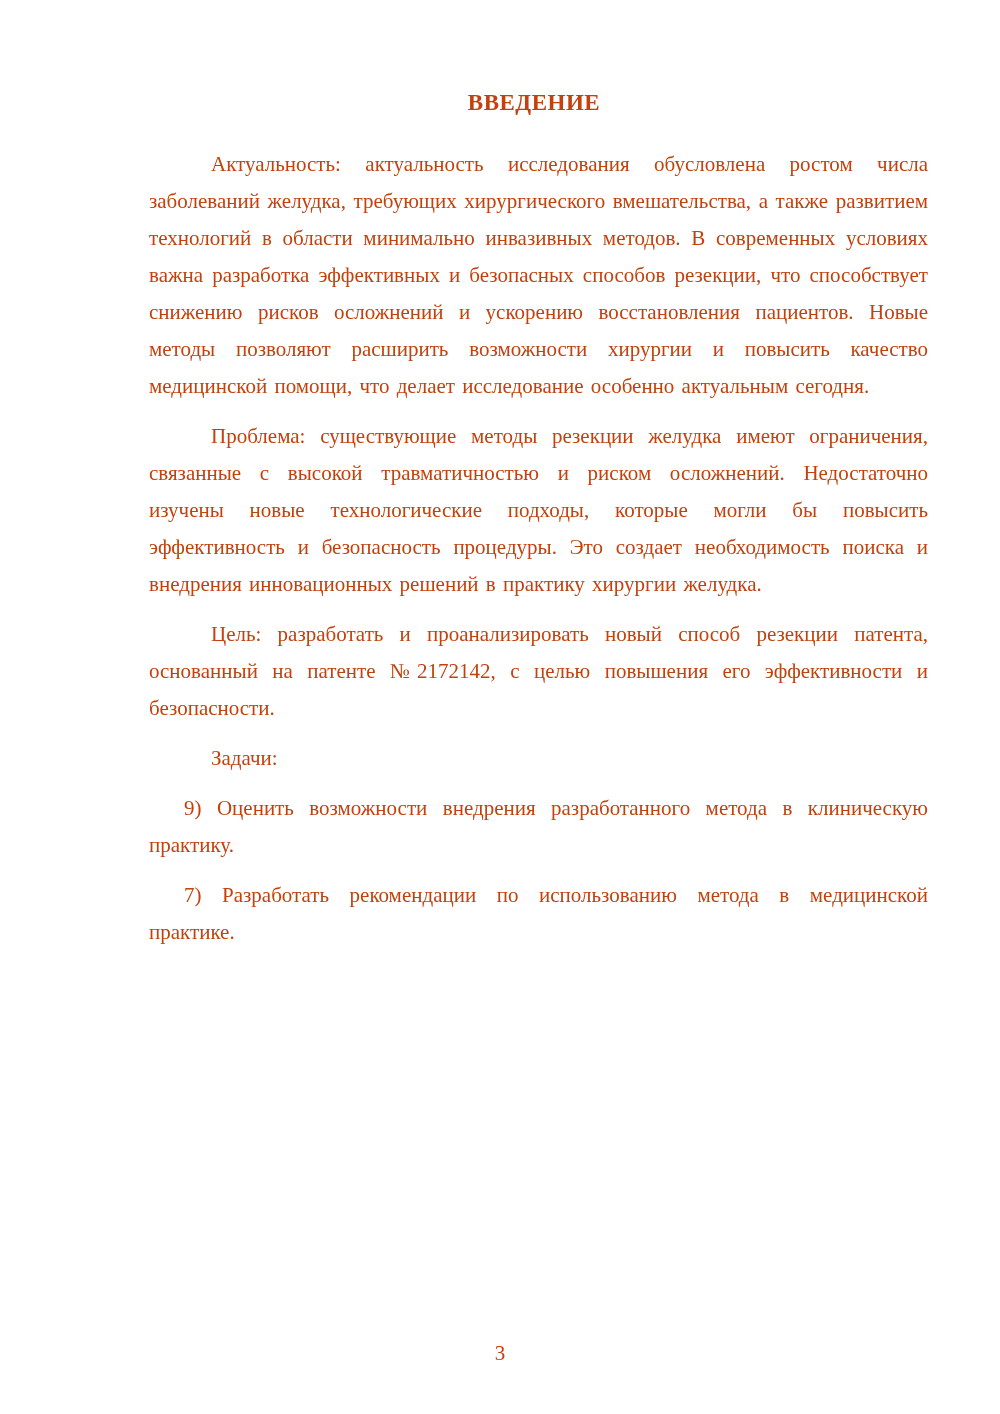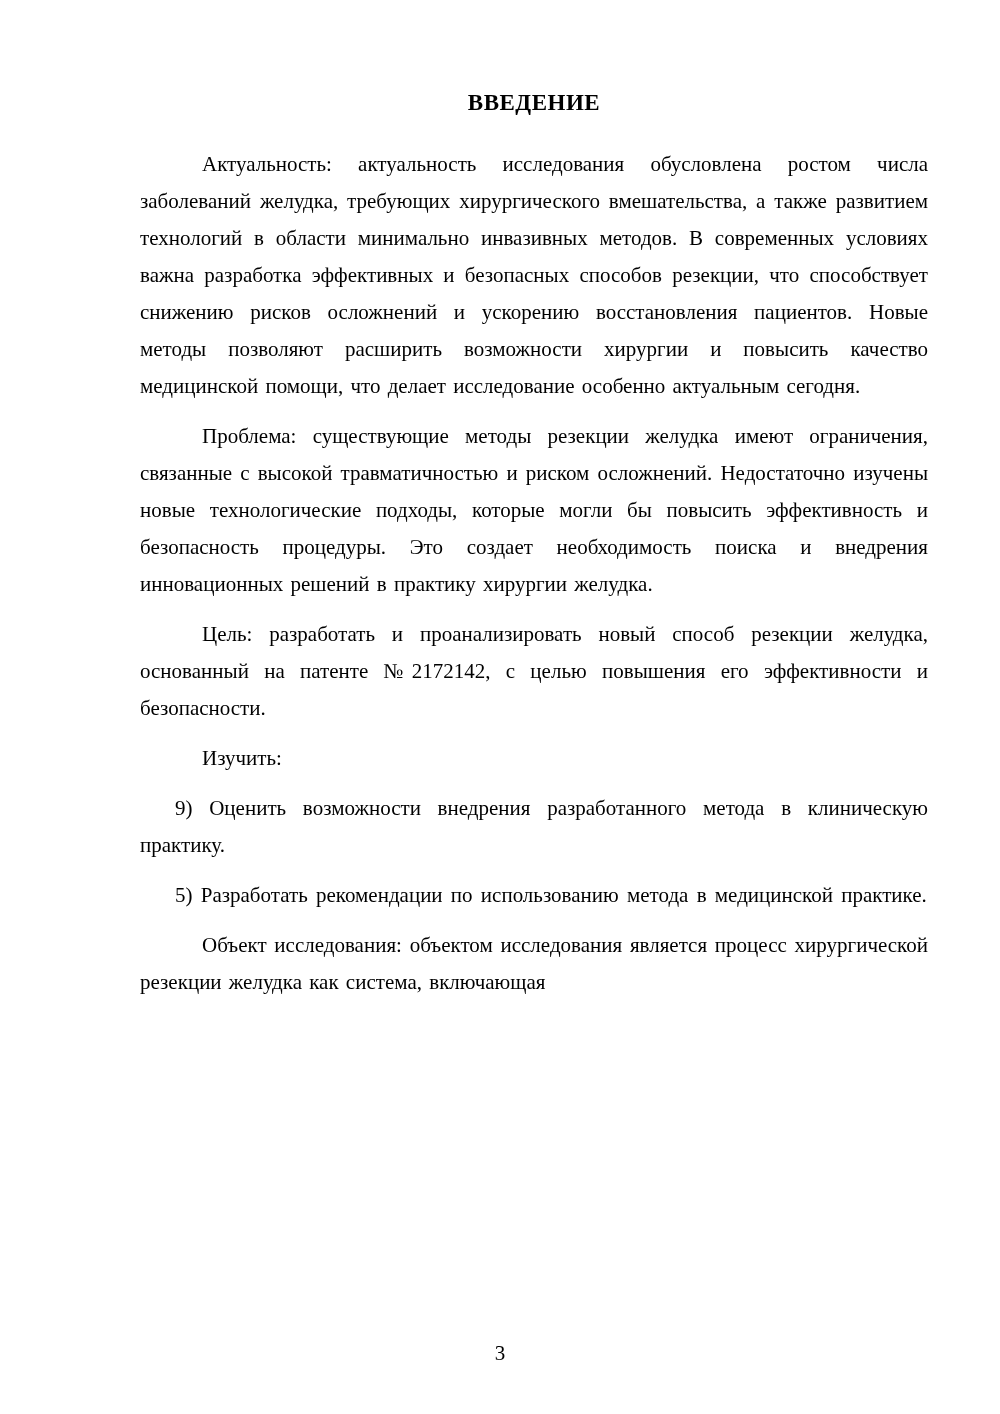--- a/index.html
+++ b/index.html
@@ -6,39 +6,39 @@
     margin: 0;
     padding: 0;
     background: #ffffff;
   }
   .page {
     position: relative;
     width: 1000px;
     height: 1414px;
     background: #ffffff;
     font-family: "Liberation Serif", "DejaVu Serif", serif;
-    color: #000000;
+    color: #c2410c;
     box-sizing: border-box;
     padding: 90px 72px 0 140px;
     overflow: hidden;
   }
   .doc-title {
     font-size: 23px;
     font-weight: bold;
     text-align: center;
     margin: 0 0 30px 0;
     letter-spacing: 0.5px;
   }
   .para {
     font-size: 21px;
     line-height: 37px;
     text-align: justify;
     text-align-last: left;
     text-indent: 62px;
-    margin: 0 0 13px 0;
+    margin: 0 0 13px 9px;
     word-spacing: 2px;
   }
   .para.task {
     text-indent: 35px;
     word-spacing: 3px;
   }
   .para.label {
     text-align: left;
   }
   .page-number {
@@ -53,23 +53,22 @@
 </head>
 <body>
 
 <div class="page">
   <h1 class="doc-title">ВВЕДЕНИЕ</h1>
 
   <p class="para">Актуальность: актуальность исследования обусловлена ростом числа заболеваний желудка, требующих хирургического вмешательства, а также развитием технологий в области минимально инвазивных методов. В современных условиях важна разработка эффективных и безопасных способов резекции, что способствует снижению рисков осложнений и ускорению восстановления пациентов. Новые методы позволяют расширить возможности хирургии и повысить качество медицинской помощи, что делает исследование особенно актуальным сегодня.</p>
 
   <p class="para">Проблема: существующие методы резекции желудка имеют ограничения, связанные с высокой травматичностью и риском осложнений. Недостаточно изучены новые технологические подходы, которые могли бы повысить эффективность и безопасность процедуры. Это создает необходимость поиска и внедрения инновационных решений в практику хирургии желудка.</p>
 
-  <p class="para">Цель: разработать и проанализировать новый способ резекции желудка, основанный на патенте №2172142, с целью повышения его эффективности и безопасности.</p>
+  <p class="para">Цель: разработать и проанализировать новый способ резекции патента, основанный на патенте №2172142, с целью повышения его эффективности и безопасности.</p>
 
-  <p class="para label">Изучить:</p>
+  <p class="para label">Задачи:</p>
 
   <p class="para task">9) Оценить возможности внедрения разработанного метода в клиническую практику.</p>
-  <p class="para task">5) Разработать рекомендации по использованию метода в медицинской практике.</p>
+  <p class="para task">7) Разработать рекомендации по использованию метода в медицинской практике.</p>
 
-  <p class="para">Объект исследования: объектом исследования является процесс хирургической резекции желудка как система, включающая</p>
 
   <div class="page-number">3</div>
 </div>
 
 </body></html>

